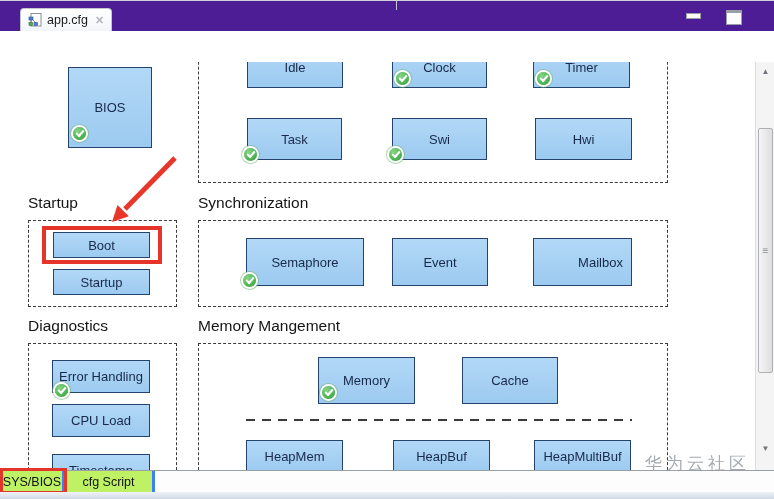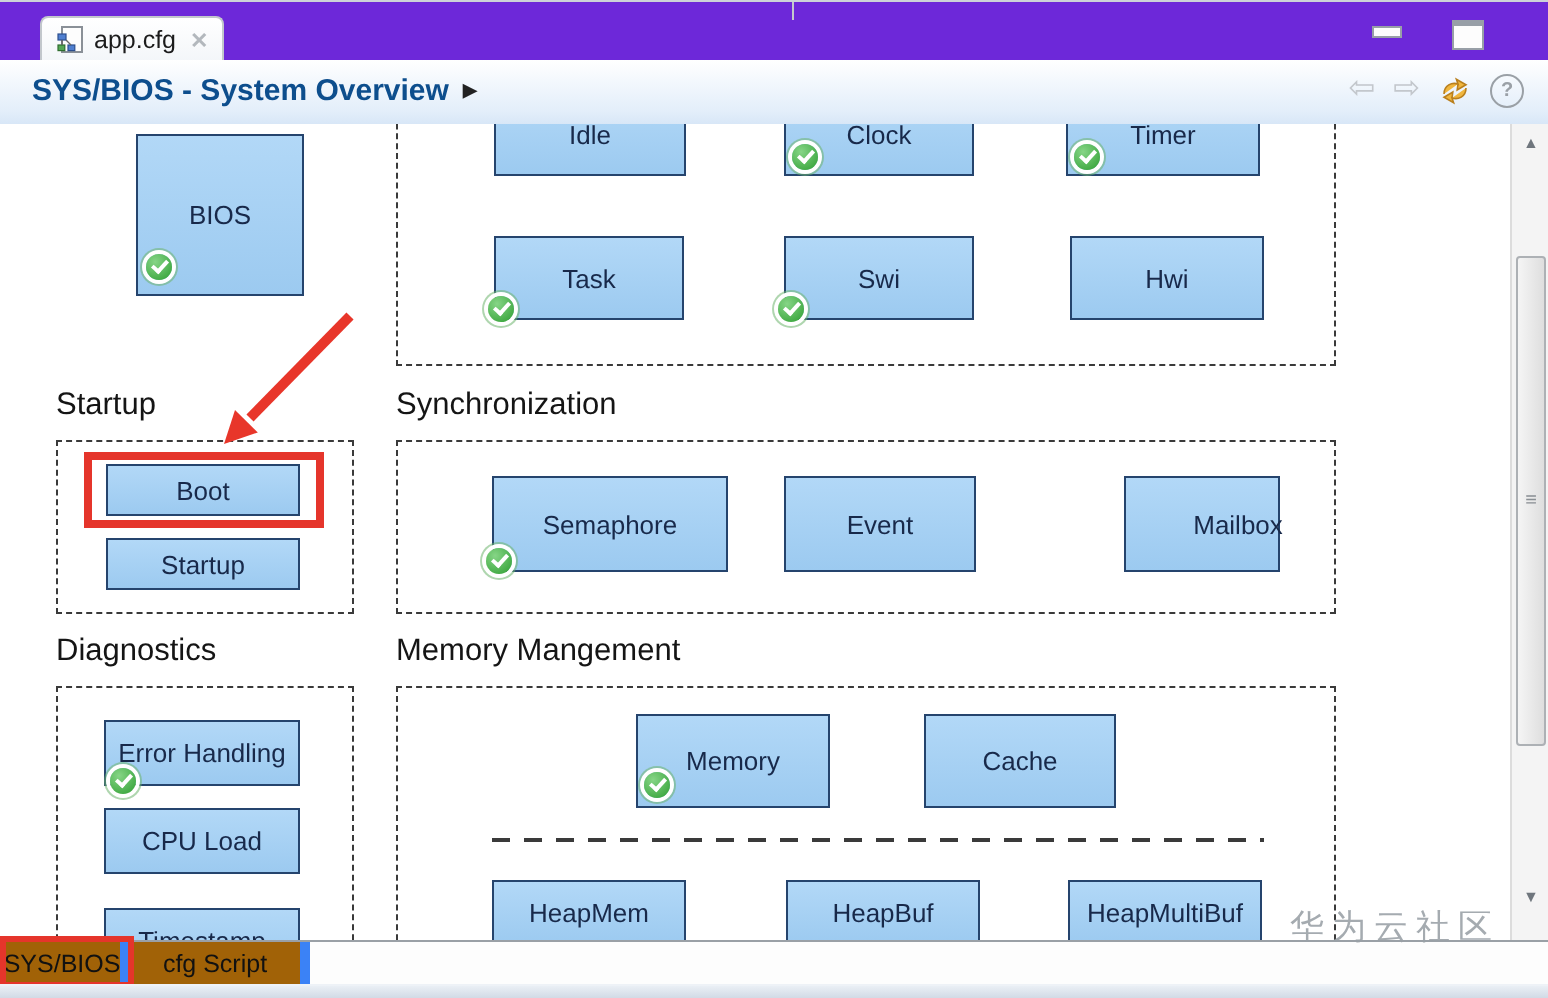--- a/index.html
+++ b/index.html
@@ -1,20 +1,20 @@
 <!DOCTYPE html>
 <html><head>
 <meta charset="utf-8">
 <style>
   html,body{margin:0;padding:0;}
   #app{position:relative;width:774px;height:499px;overflow:hidden;background:#fff;
        font-family:"Liberation Sans",sans-serif;-webkit-font-smoothing:antialiased;}
 
   
-  .topstrip{position:absolute;left:0;top:0;width:774px;height:30px;background:#6d28d9;
+  .topstrip{position:absolute;left:0;top:0;width:774px;height:30px;background:#4c1d95;
             border-top:1px solid #ccd2d8;}
   .strip-sep{position:absolute;left:396px;top:0;width:1px;height:9px;background:#c4c8cc;}
   .editor-tab{position:absolute;left:20px;top:7px;height:22px;padding:0 7px;display:flex;
               align-items:center;gap:5px;background:linear-gradient(#ffffff,#f3f6f9);
               border:1px solid #c2c7cc;border-bottom:none;border-radius:4px 4px 0 0;
               font-size:12.5px;color:#1c1c1c;}
   .tab-close{color:#b3b8bd;font-size:11px;font-weight:bold;margin-left:2px;cursor:default;}
   .win-btn{position:absolute;top:8px;width:22px;height:16px;}
   .win-min-glyph{position:absolute;left:3px;top:4px;width:13px;height:4px;border:1px solid #989fa7;background:#fdfdfd;}
   .win-max-glyph{position:absolute;left:3px;top:1px;width:14px;height:11px;border:1px solid #989fa7;border-top:3px solid #989fa7;background:#fdfdfd;}
@@ -53,21 +53,21 @@
   .sb-arrow{position:absolute;left:0;width:19px;text-align:center;font-size:8px;color:#6f767d;}
   .sb-thumb{position:absolute;left:2px;top:66px;width:13px;height:243px;
             background:linear-gradient(90deg,#f5f5f5,#dedede);border:1px solid #adb1b5;
             border-radius:2px;display:flex;align-items:center;justify-content:center;
             font-size:10px;color:#8a8f94;}
 
   
   .bottombar{position:absolute;left:0;top:470px;width:774px;height:22px;background:#fdfdfd;
              border-top:1px solid #9aa0a6;z-index:4;}
   .btab{position:absolute;top:0;height:22px;display:flex;align-items:center;justify-content:center;
-        font-size:12.5px;color:#111;background:#a16207;border-right:5px solid #3b82f6;box-sizing:border-box;}
+        font-size:12.5px;color:#111;background:#bef264;border-right:3px solid #3b82f6;box-sizing:border-box;}
   .btab.sys{left:2px;width:63px;}
   .btab.cfg{left:65px;width:90px;}
   .btab-hl{position:absolute;left:0px;top:-3px;width:61px;height:20px;border:3px solid #e5352b;
            z-index:6;pointer-events:none;}
   .statusbar{position:absolute;left:0;top:492px;width:774px;height:7px;
              background:linear-gradient(#eaeff5,#cdd7e3);border-top:1px solid #eef2f7;z-index:4;}
 
   .watermark{position:absolute;left:645px;top:452px;font-size:17px;color:#99a0a6;opacity:.88;
              letter-spacing:4px;z-index:9;pointer-events:none;}
 </style>
@@ -90,34 +90,20 @@
       <span class="tab-close">✕</span>
     </div>
     <div class="win-btn" style="left:683px;">
       <div class="win-min-glyph"></div>
     </div>
     <div class="win-btn" style="left:723px;">
       <div class="win-max-glyph"></div>
     </div>
   </div>
 
-  <div class="header">
-    <div class="header-title"><span>SYS/BIOS - System Overview</span><span class="bc-arrow">▶</span></div>
-    <div class="nav">
-      <span class="nav-arrow">⇦</span>
-      <span class="nav-arrow">⇨</span>
-      <svg width="17" height="17" viewBox="0 0 17 17">
-        <path d="M3 10 C3 5.5 7 4 10 5 L9.2 2.6 L14 5.4 L9.6 8 L10 5" fill="#f0b63e" stroke="#b97f1d" stroke-width="0.8"></path>
-        <path d="M14 7 C14 11.5 10 13 7 12 L7.8 14.4 L3 11.6 L7.4 9 L7 12" fill="#f0b63e" stroke="#b97f1d" stroke-width="0.8"></path>
-      </svg>
-      <div class="help-btn">
-          <span>?</span>
-        </div>
-    </div>
-  </div>
 
   <div class="canvas">
 
     <div class="gbox" style="left:198px;top:-20px;width:468px;height:139px;"></div>
 
     <div class="block" style="left:68px;top:5px;width:84px;height:81px;">
       <span>BIOS</span>
       <span class="check inside"></span>
     </div>
 
@@ -157,21 +143,21 @@
 
     <div class="glabel" style="left:198px;top:132px;">Synchronization</div>
     <div class="gbox" style="left:198px;top:158px;width:468px;height:85px;"></div>
     <div class="block" style="left:246px;top:176px;width:118px;height:48px;">
       <span>Semaphore</span>
       <span class="check"></span>
     </div>
     <div class="block" style="left:392px;top:176px;width:96px;height:48px;">
       <span>Event</span>
     </div>
-    <div class="block" style="left:562px;top:176px;width:78px;height:48px;padding-left:36px;">
+    <div class="block" style="left:533px;top:176px;width:99px;height:48px;padding-left:36px;">
       <span>Mailbox</span>
     </div>
 
     <div class="glabel" style="left:28px;top:255px;">Diagnostics</div>
     <div class="gbox" style="left:28px;top:281px;width:147px;height:140px;"></div>
     <div class="block" style="left:52px;top:298px;width:98px;height:33px;">
       <span>Error Handling</span>
       <span class="check" style="left:2px;bottom:-5px;"></span>
     </div>
     <div class="block" style="left:52px;top:342px;width:98px;height:33px;">

